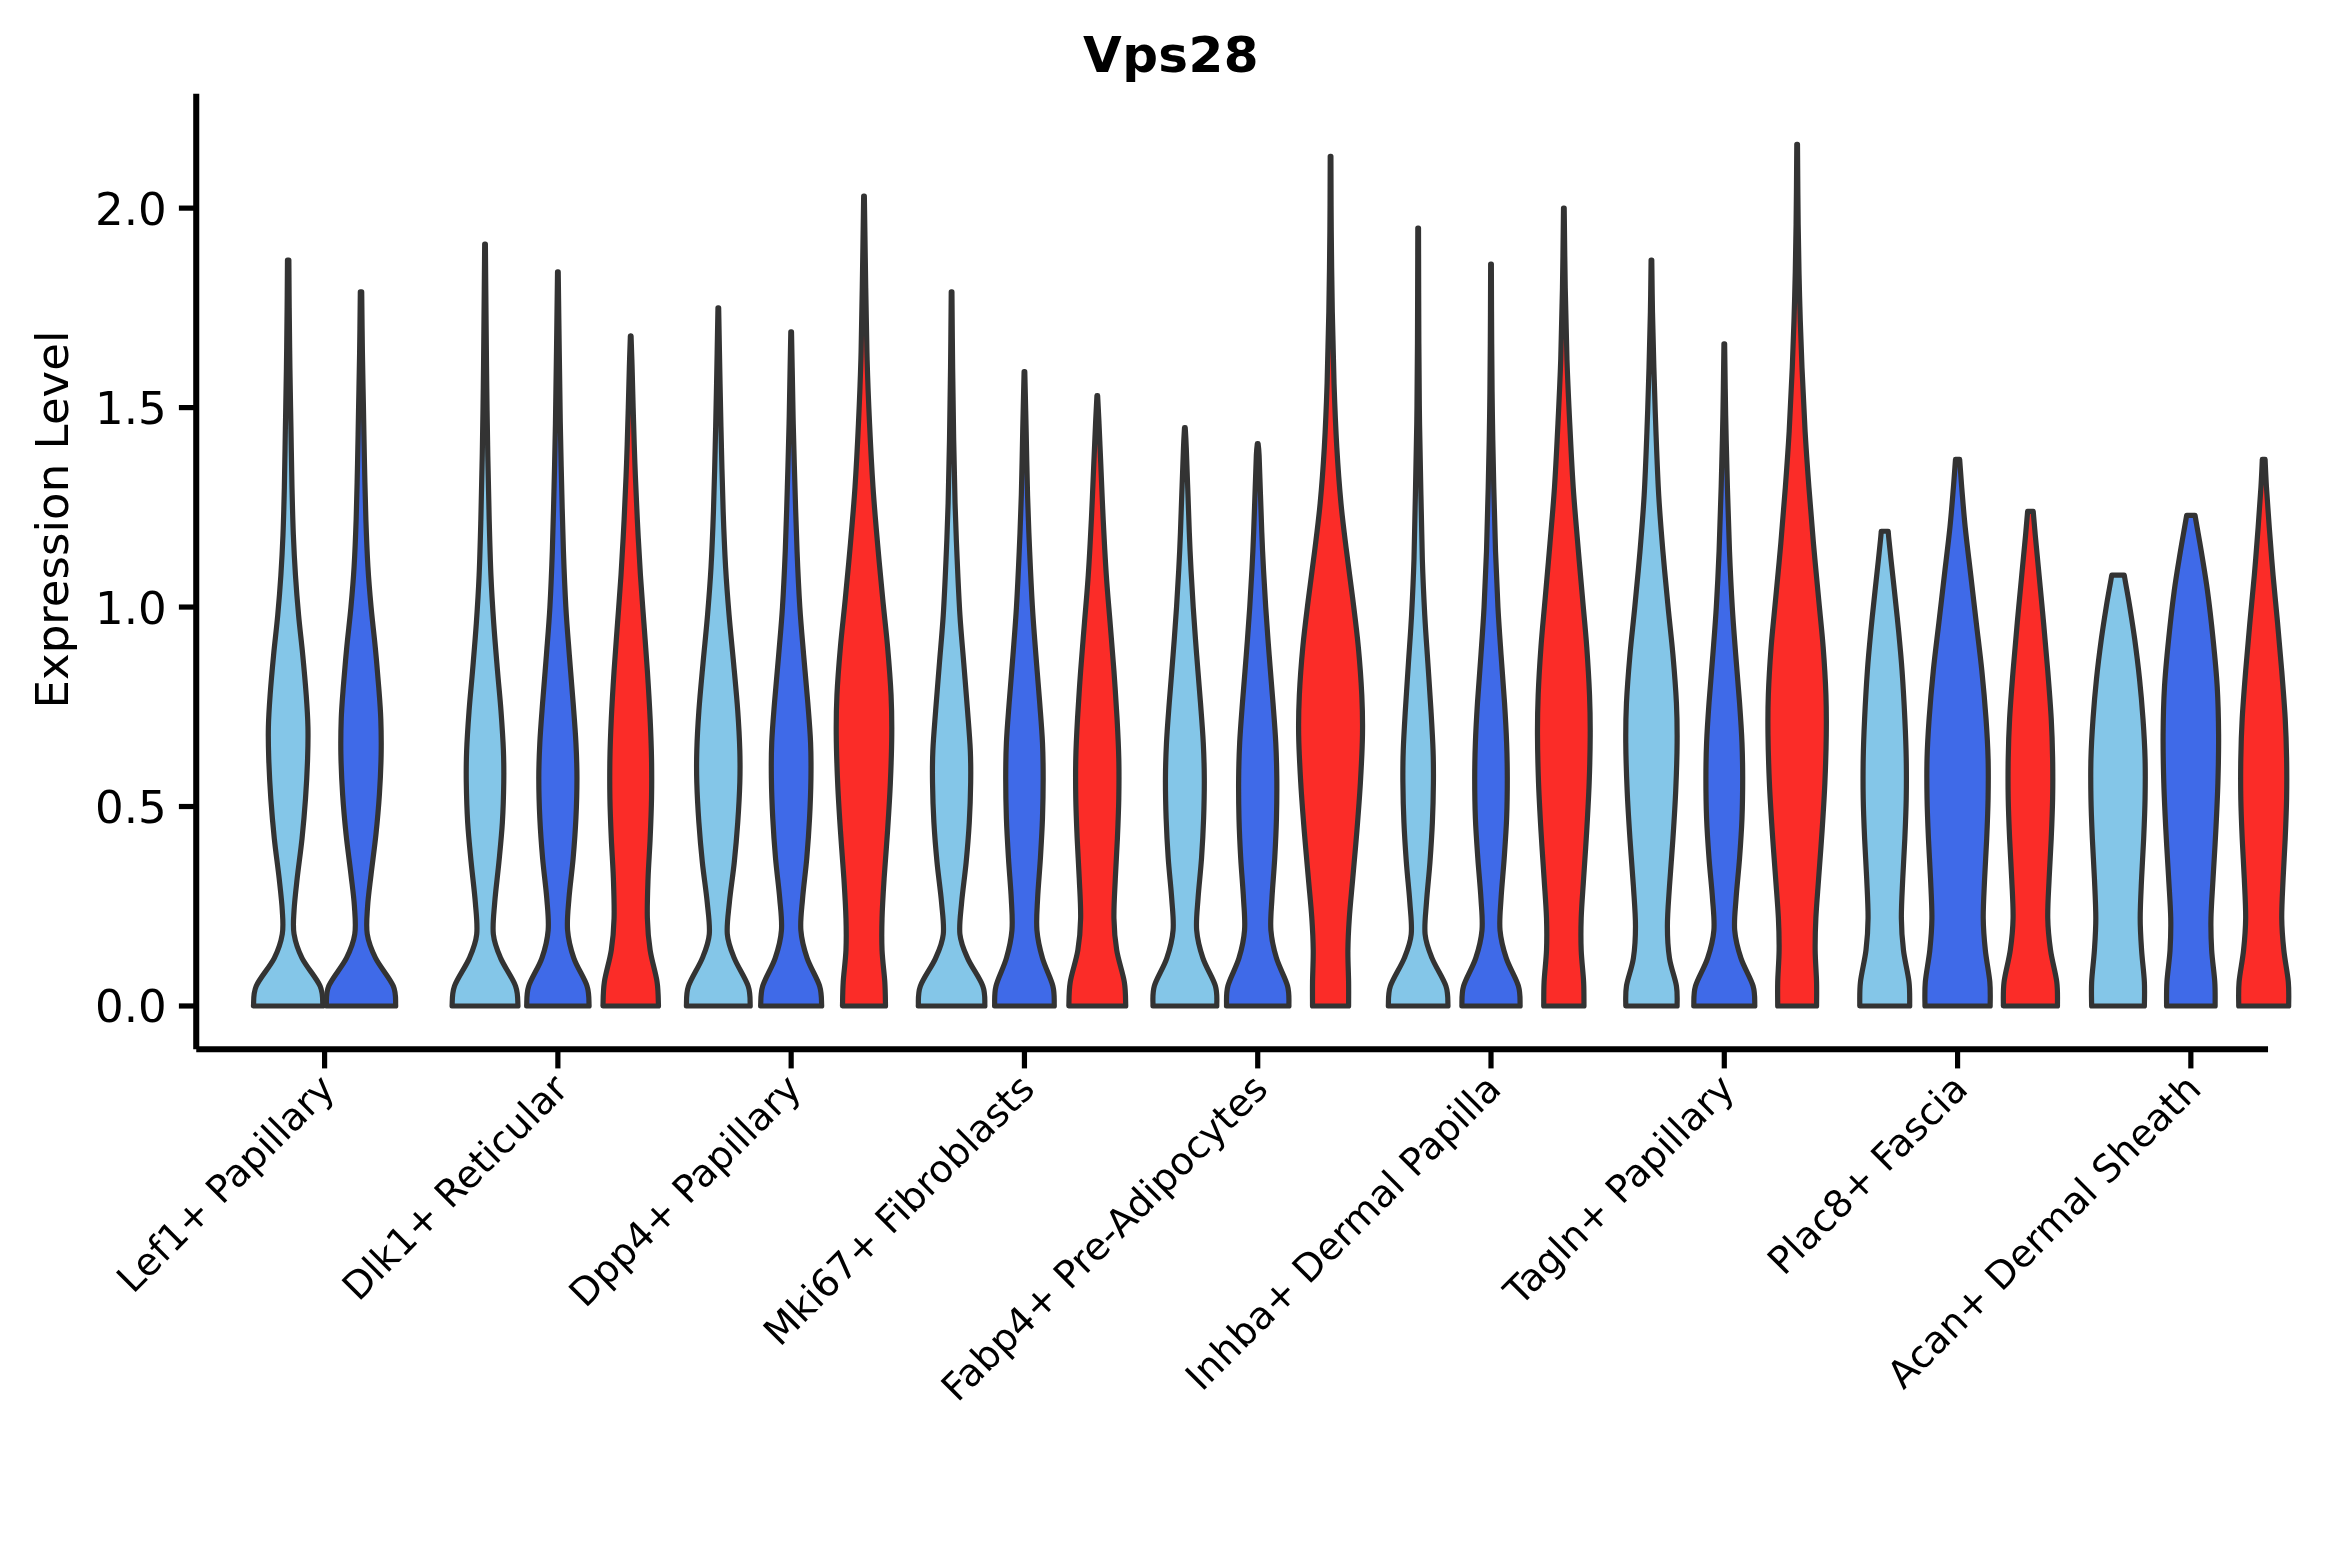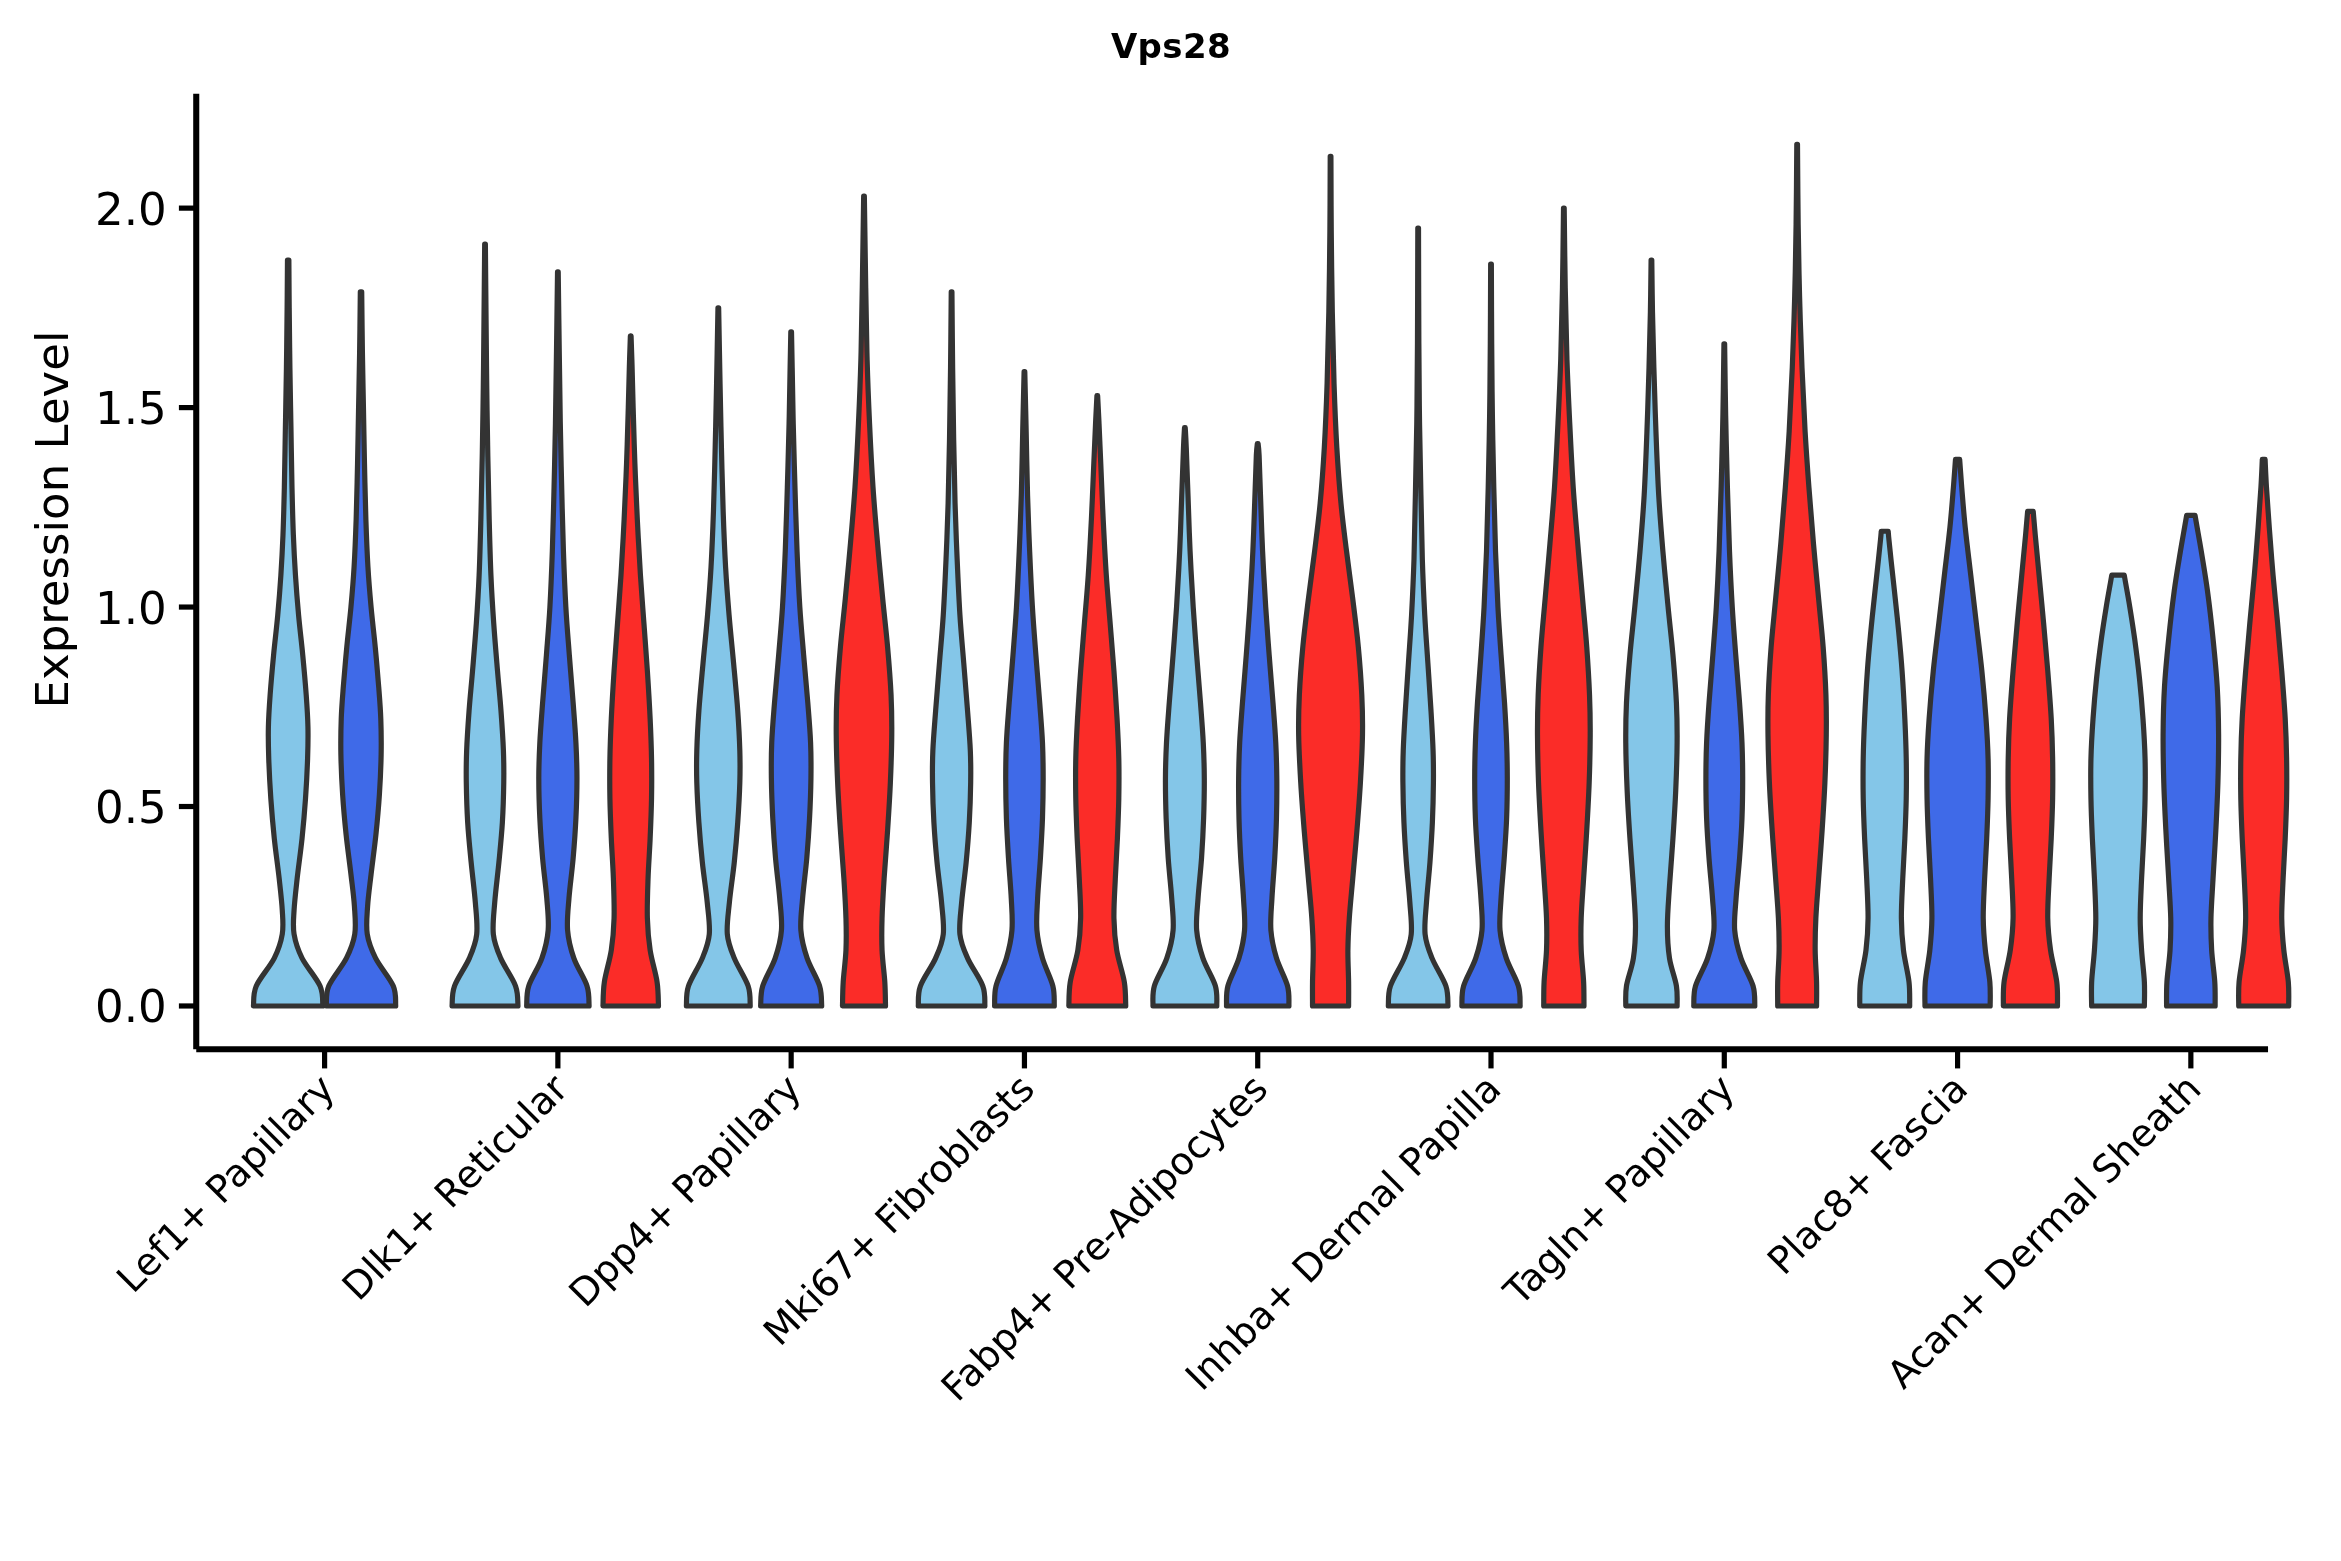--- a/index.html
+++ b/index.html
@@ -1,20 +1,20 @@
 <!DOCTYPE html>
 <html style="font-size:14px"><head>
 <meta charset="utf-8">
 <style>
   html,body{margin:0;padding:0;background:#ffffff;}
   body{width:2342px;height:1561px;font-family:"DejaVu Sans",sans-serif;overflow:hidden;}
   #root{position:relative;width:2342px;height:1561px;background:#ffffff;}
   #plot-title{
     position:absolute; left:0; top:26px; width:2342px;
-    text-align:center; font-size:34px; font-weight:bold; color:#000000;
+    text-align:center; font-size:50px; font-weight:bold; color:#000000;
     letter-spacing:0.4px;
   }
   #chart-svg{position:absolute; left:0; top:0;}
   .axis-label{font-size:52px; fill:#000000;}
   .tick-label{font-size:52px; fill:#000000;}
   .cat-label{font-size:44px; fill:#000000;}
 </style>
 </head>
 <body>
 

